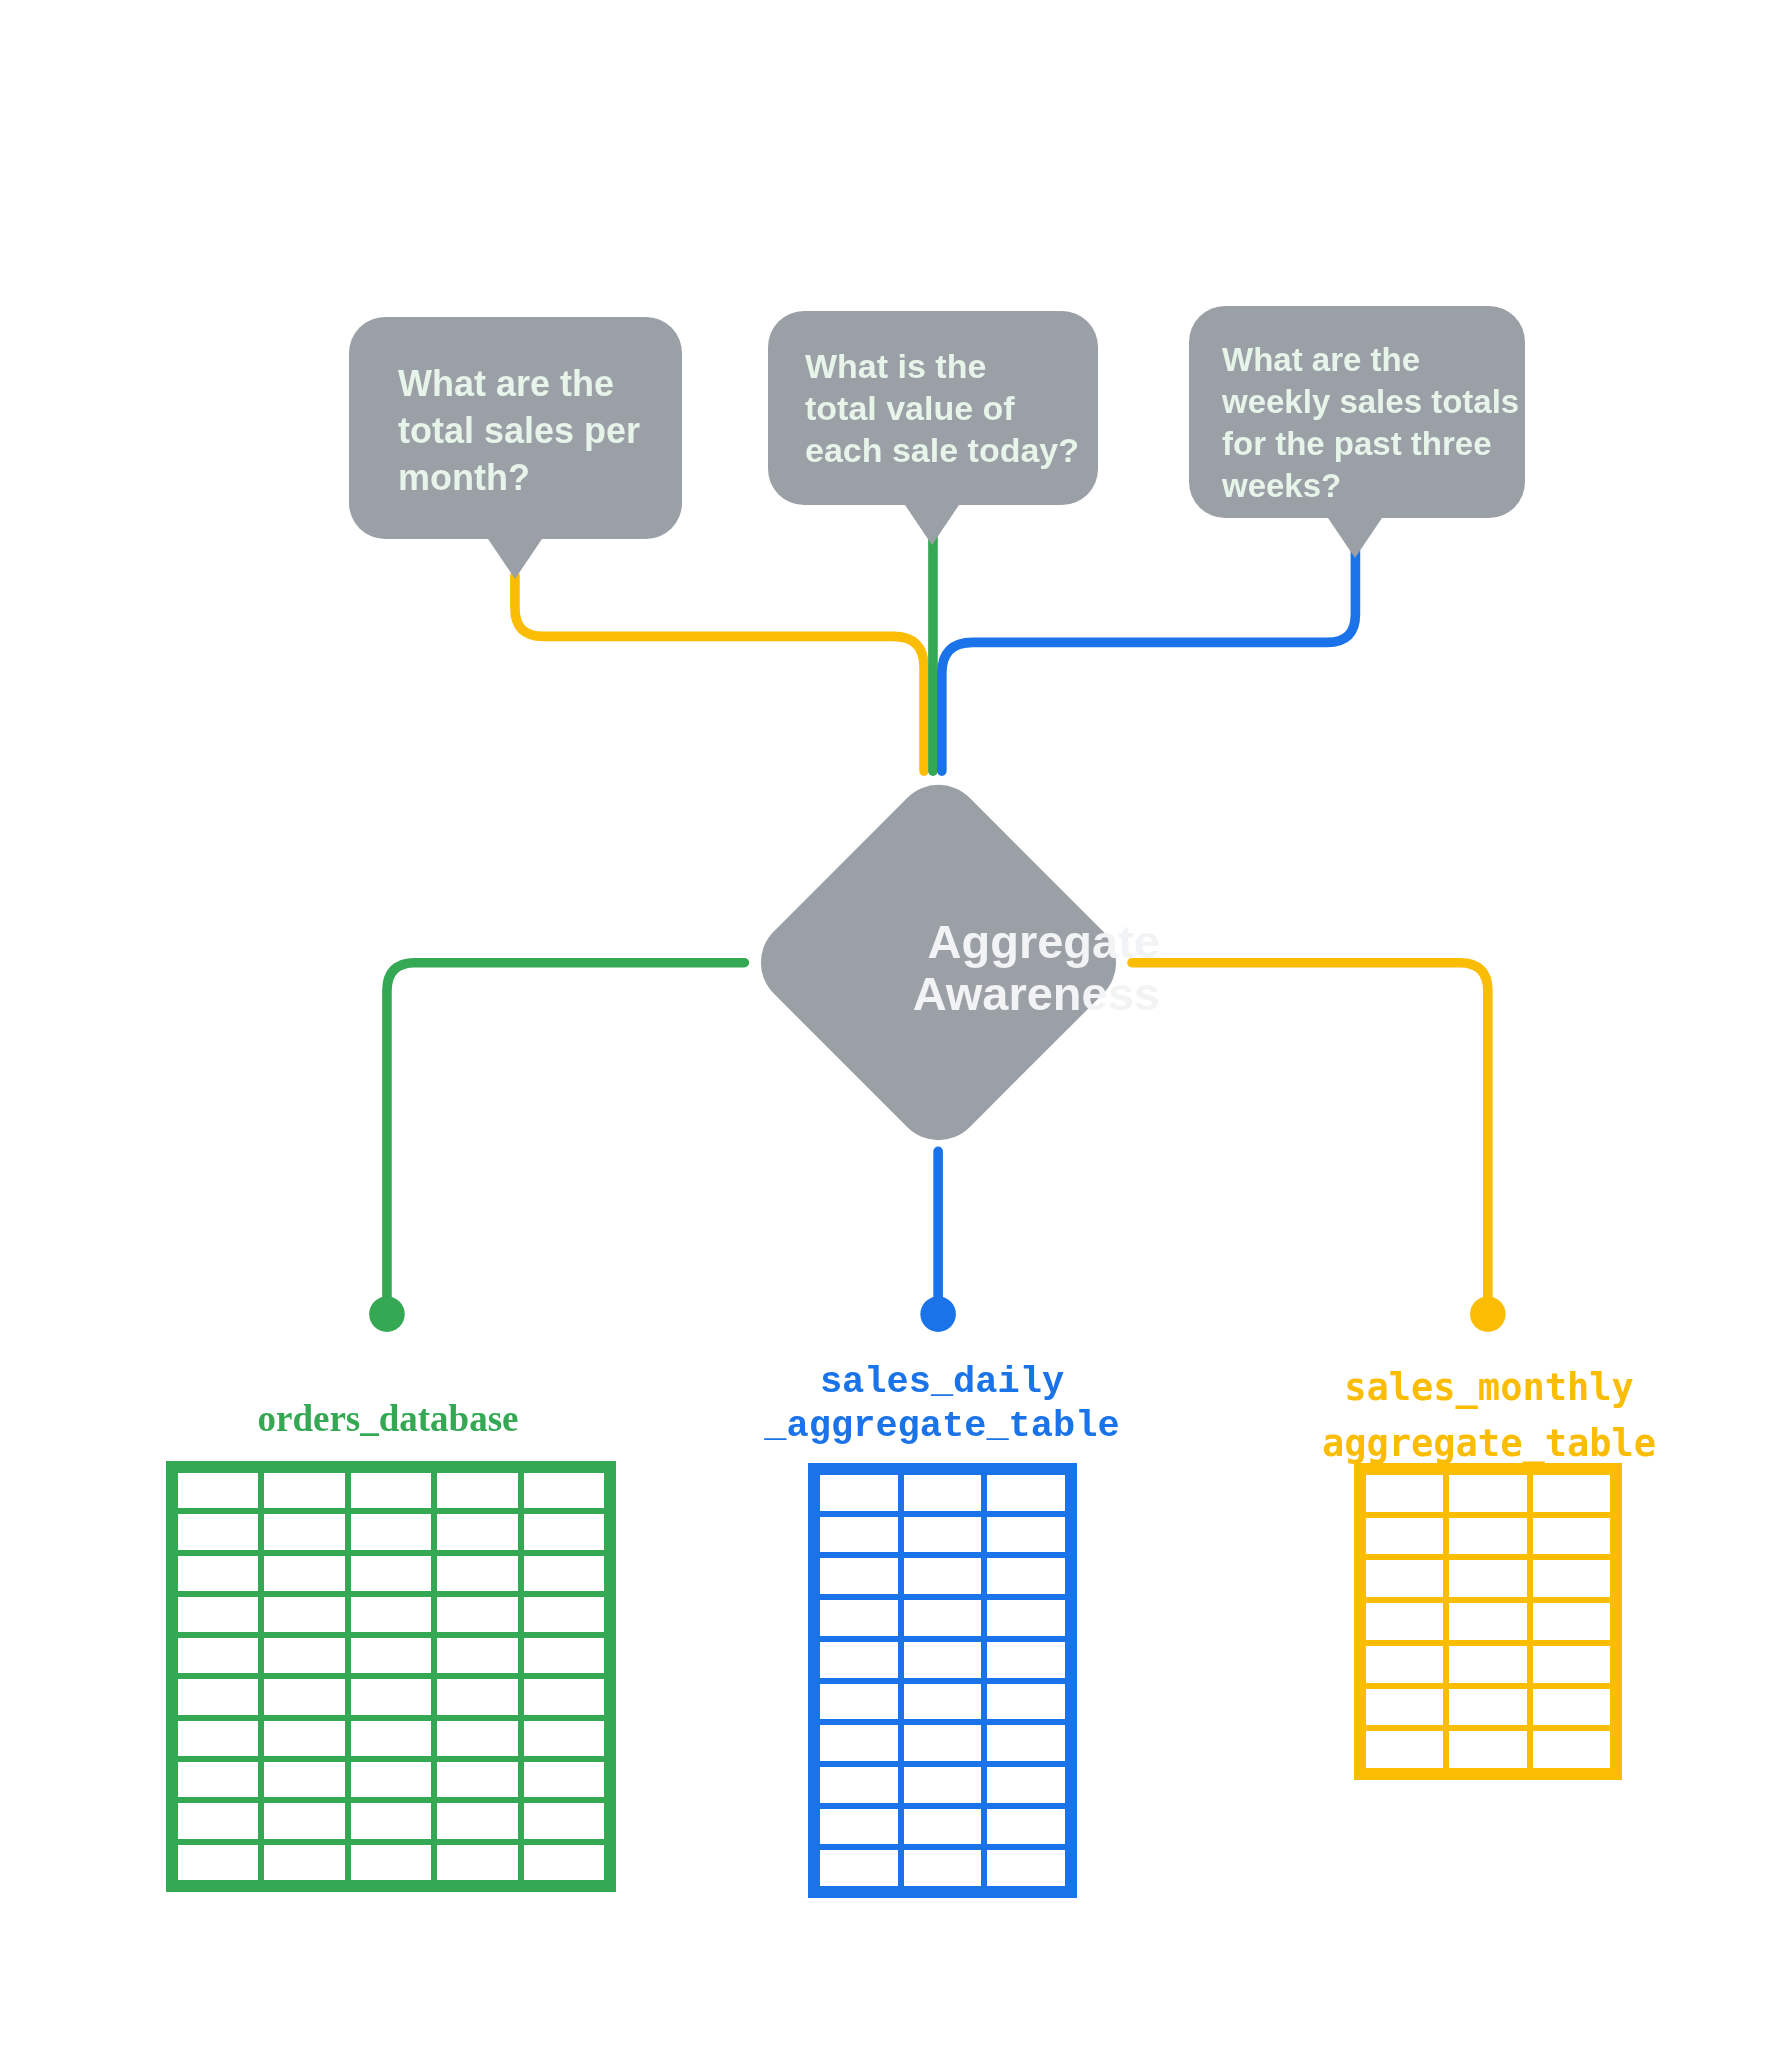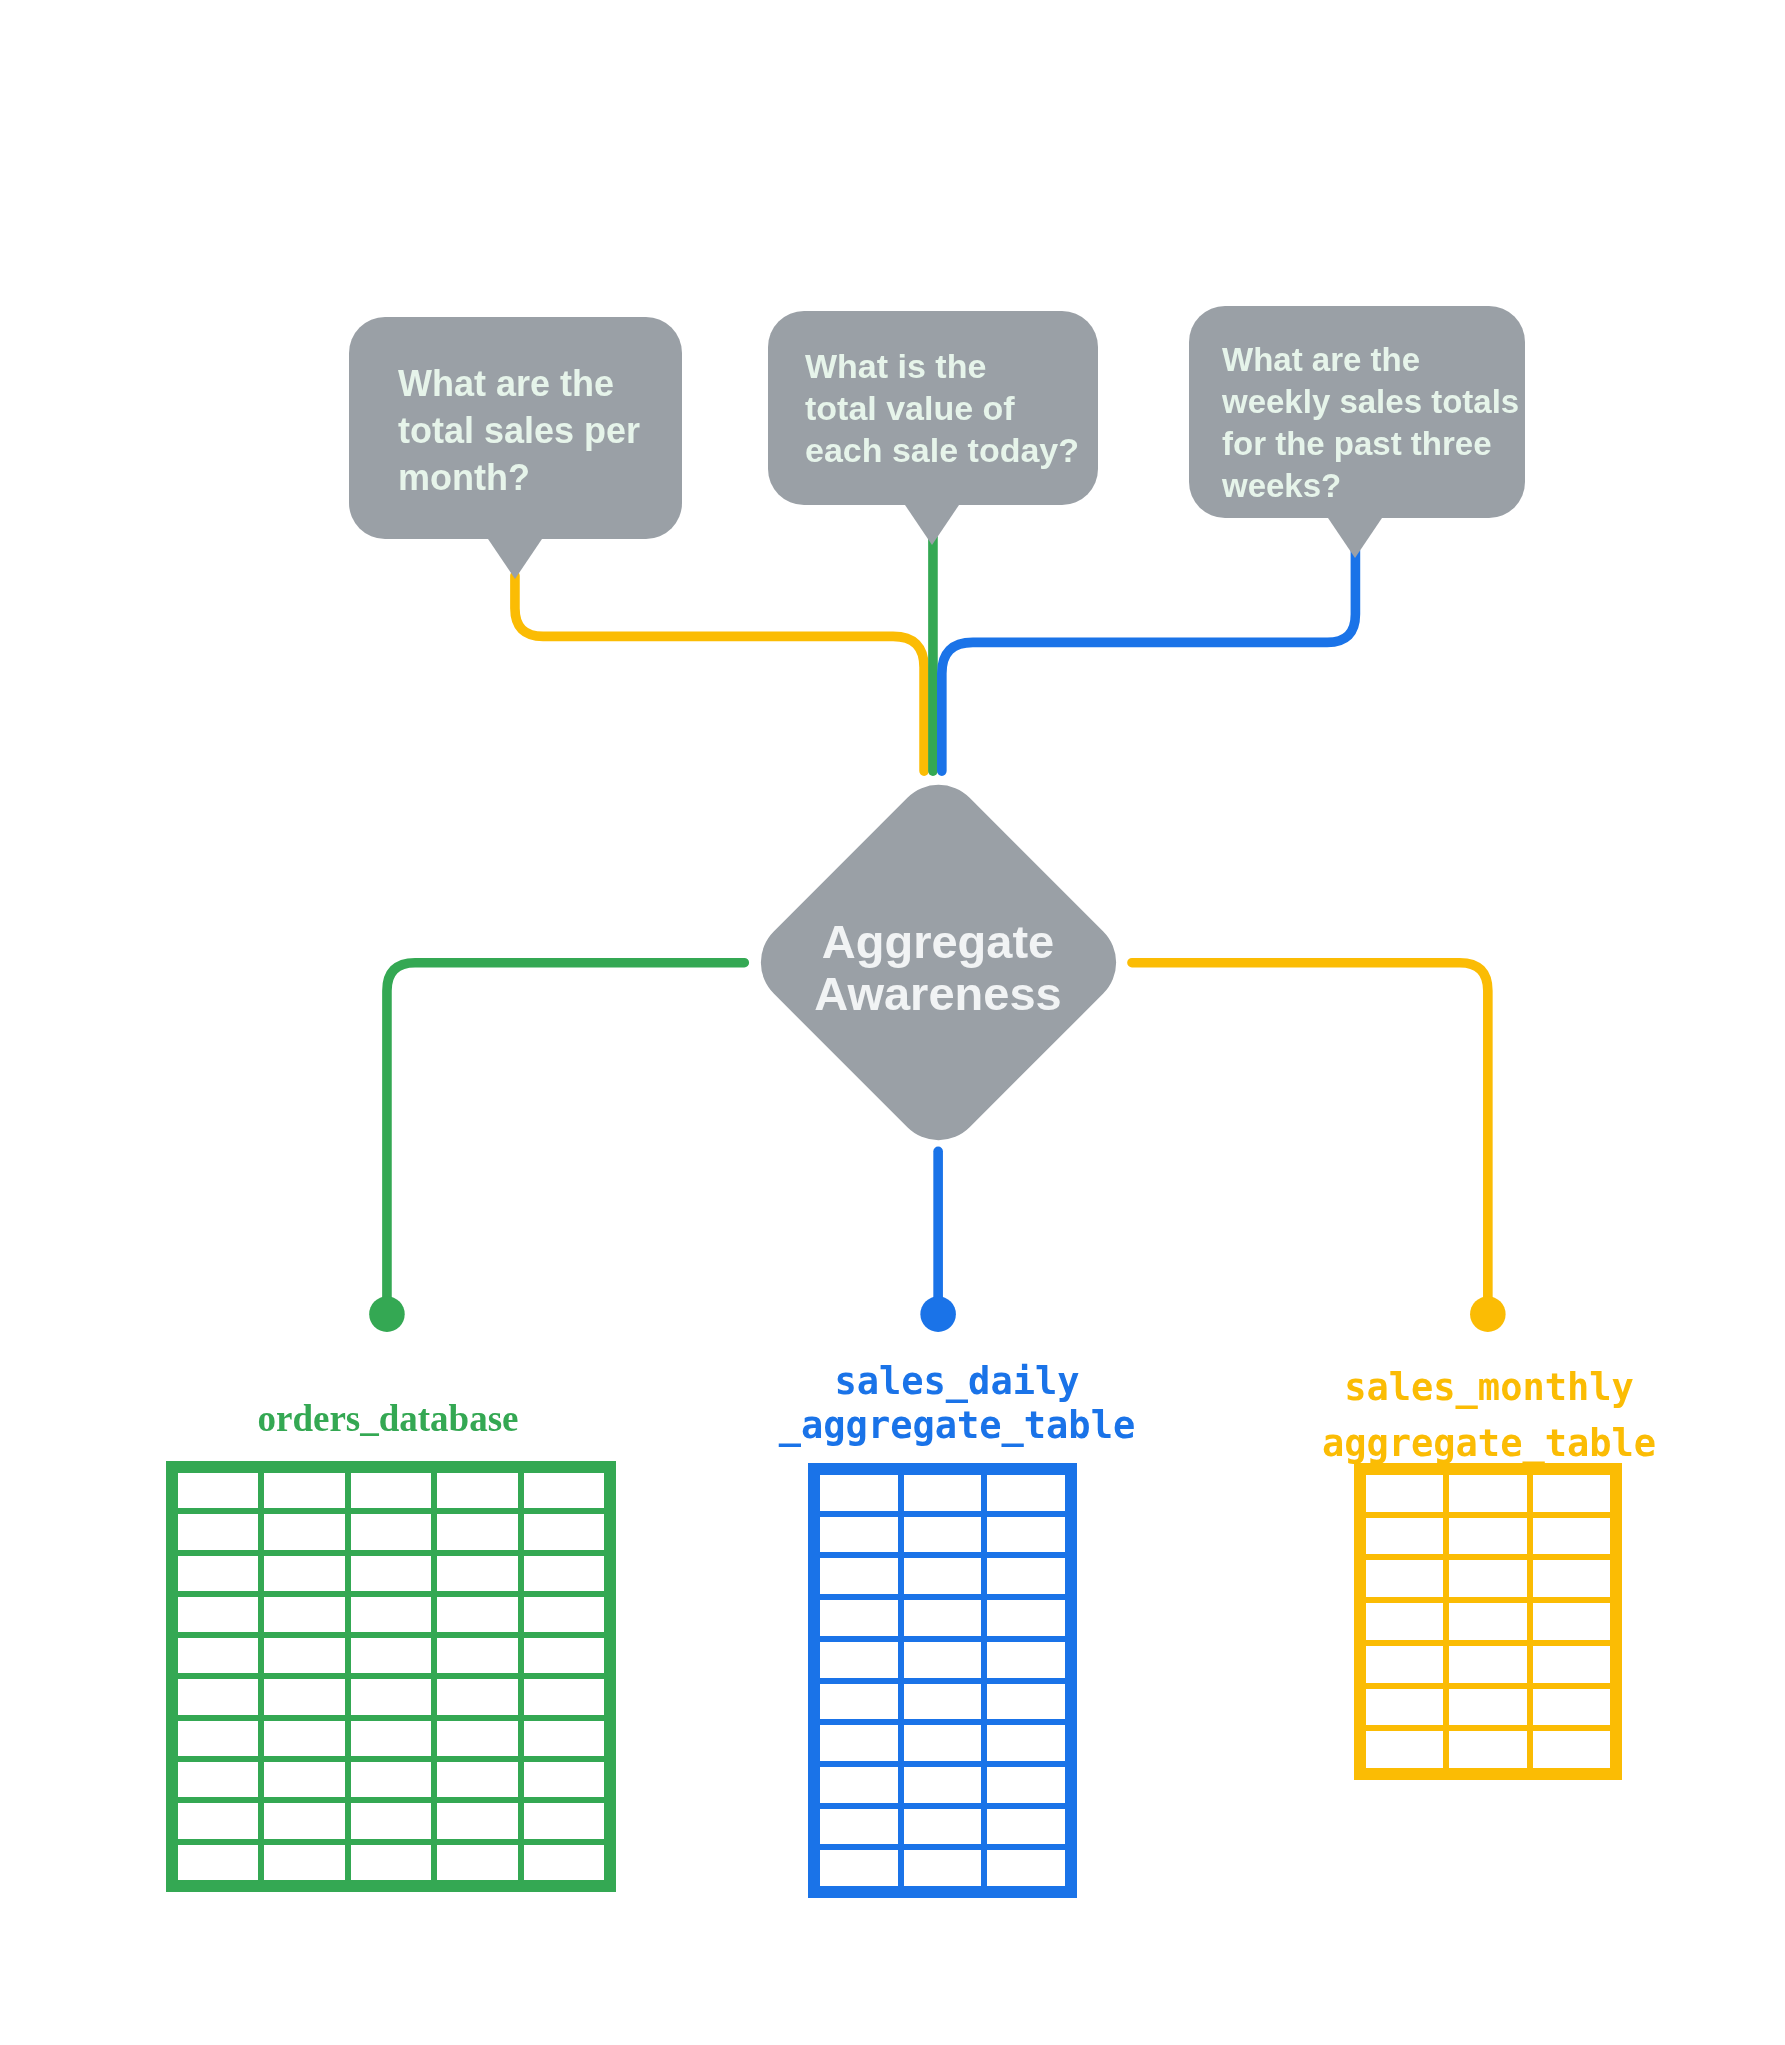--- a/index.html
+++ b/index.html
@@ -31,30 +31,30 @@
   .tail-center{left:903px;top:502px;}
   .tail-right{left:1326px;top:515px;}
   
   .diamond{
     position:absolute;left:800px;top:824px;width:277px;height:277px;
     background:var(--gray);border-radius:44px;transform:rotate(45deg);
   }
   .diamond-label{
     position:absolute;left:716px;top:916px;width:444px;height:104px;
     color:var(--diamond-text);font-size:47px;line-height:52px;font-weight:bold;
-    text-align:center;white-space:pre-line;
+    text-align:right;white-space:pre-line;
   }
   
   .tbl-label{
     position:absolute;width:444px;text-align:center;font-weight:bold;
     font-family:"DejaVu Sans Mono","Liberation Mono",monospace;
     font-size:37px;white-space:pre-line;
   }
   .label-orders{left:166px;top:1397px;line-height:44px;color:var(--green);font-family:Liberation Serif, serif;}
-  .label-daily{left:735px;top:1360px;line-height:44px;color:var(--blue);}
+  .label-daily{left:720px;top:1360px;line-height:44px;color:var(--blue);font-family:Liberation Mono, monospace;}
   .label-monthly{left:1267px;top:1360px;line-height:56px;color:var(--yellow);}
   
   .grid-table{position:absolute;box-sizing:border-box;border:9.6px solid;background:#fff;}
   .grid-table .cell{border:3px solid;border-color:inherit;}
   .table-orders {left:166px;top:1461px;width:450px;height:431px;border-color:var(--green);}
   .table-daily  {left:808px;top:1463px;width:269px;height:435px;border-color:var(--blue);}
   .table-monthly{left:1354px;top:1463px;width:268px;height:317px;border-color:var(--yellow);}
 </style>
 </head>
 <body style="--background: #FFFFFF; --gray: #9AA0A6; --gray-text: #E6F4EA; --diamond-text: #F1F3F4; --green: #34A853; --blue: #1A73E8; --yellow: #FBBC04;">

